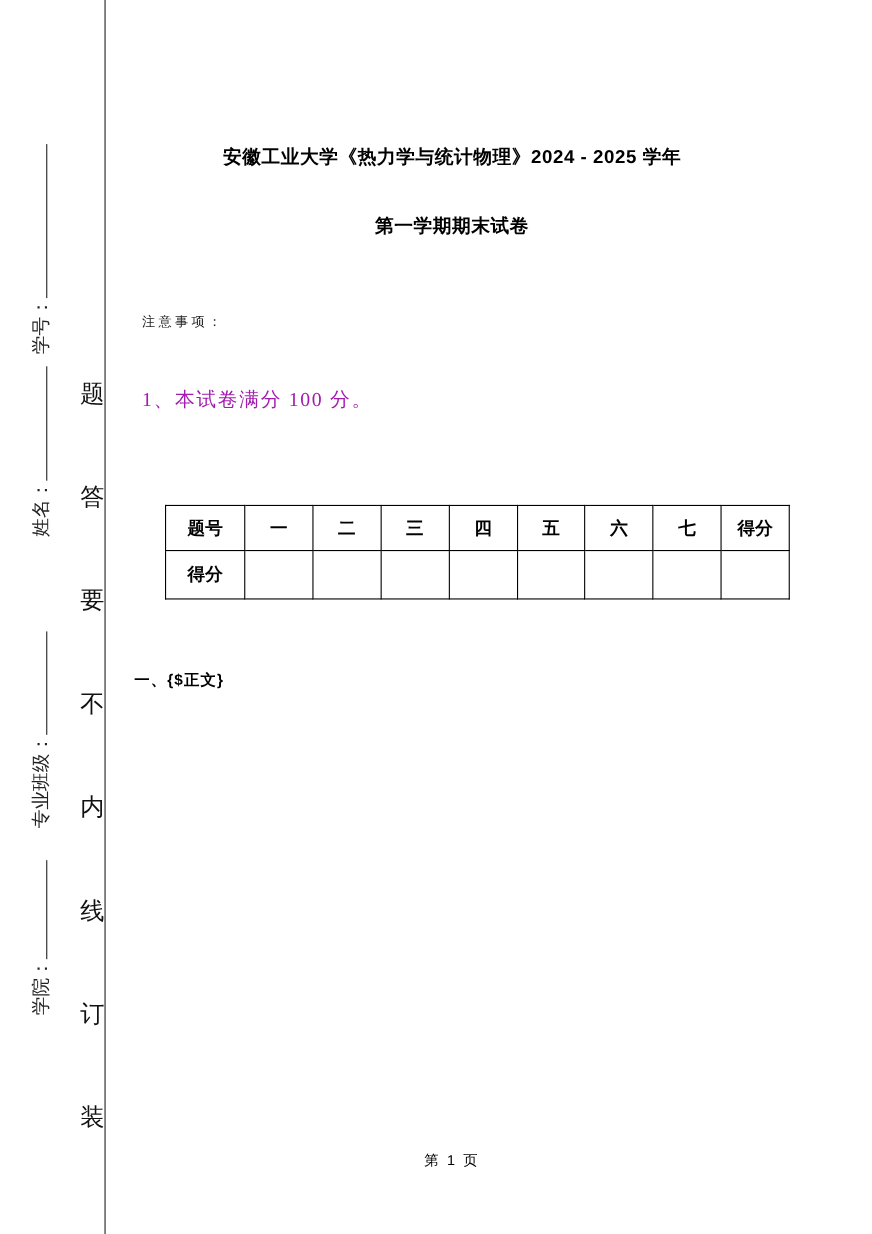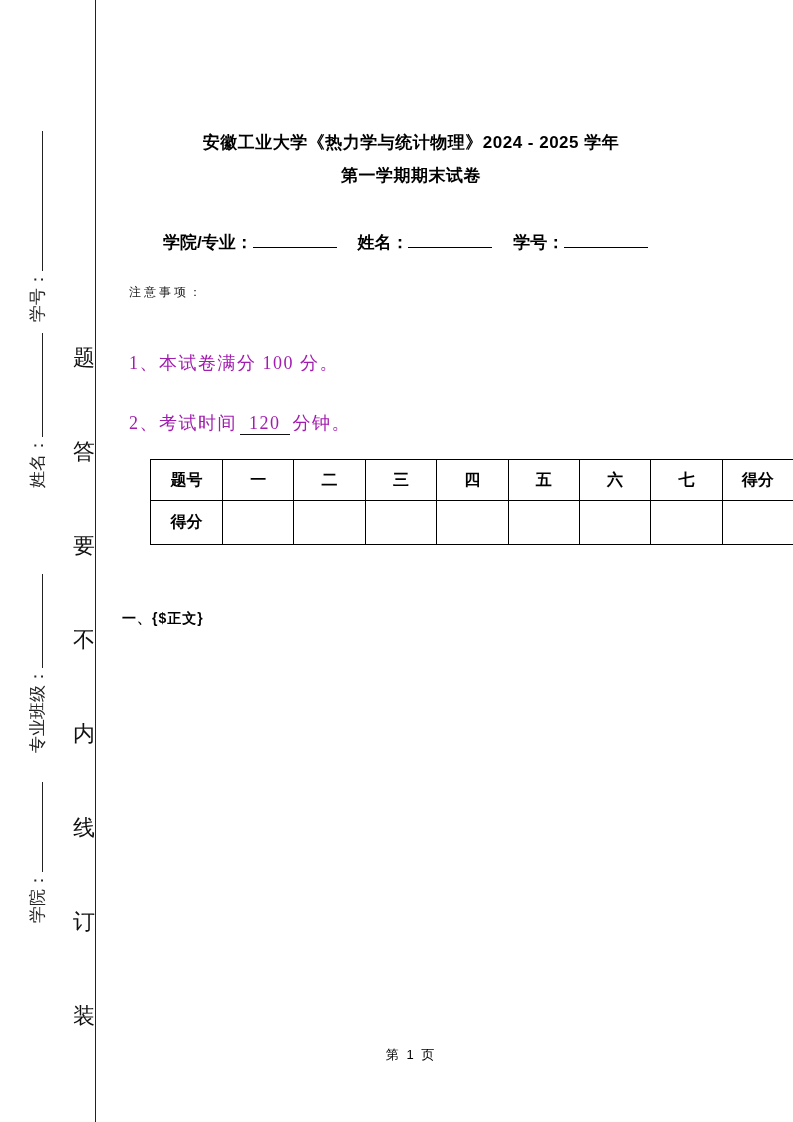--- a/index.html
+++ b/index.html
@@ -31,41 +31,41 @@
     display:flex; flex-direction:column; gap:72px;
     font-family:"Liberation Sans", sans-serif; font-size:22px; line-height:1; color:#111;
   }
 
   .title {
     position:absolute; left:105px; width:612px; text-align:center;
     font-family:"Liberation Sans", sans-serif; font-weight:bold;
     font-size:17px; color:#000; letter-spacing:0.5px;
   }
   .t1 { top:131px; }
-  .t2 { top:164px; }
+  .t2 { top:194px; }
 
   .formline {
     position:absolute; left:163px; top:231px; white-space:nowrap;
     font-family:"Liberation Sans", sans-serif; font-weight:bold; font-size:17px; color:#000;
   }
   .flabel { margin-left:16px; }
   .flabel.first { margin-left:0; }
   .fblank { display:inline-block; width:84px; height:15px; border-bottom:1.6px solid #000; }
 
   .notes-heading {
     position:absolute; left:129px; top:284px;
     font-size:12px; letter-spacing:3px; color:#222;
   }
   .note { position:absolute; left:129px; font-size:18px; letter-spacing:1.5px; color:#a21caf; }
   .n1 { top:351px; }
   .n2 { top:411px; }
   .uval { display:inline-block; padding:0 9px; margin:0 3px; border-bottom:1.3px solid #111; }
 
   table.score {
-    position:absolute; left:150px; top:459px; width:644px;
+    position:absolute; left:150px; top:459px; width:568px;
     border-collapse:collapse; table-layout:fixed;
     font-family:Liberation Serif, serif;
   }
   .score th, .score td {
     border:1.5px solid #000; text-align:center; vertical-align:middle;
     font-size:16px; color:#000; padding:0;
   }
   .score .hrow th { height:41px; }
   .score .drow th, .score .drow td { height:44px; }
 
@@ -107,31 +107,23 @@
     <span>不</span>
     <span>内</span>
     <span>线</span>
     <span>订</span>
     <span>装</span>
   </div>
 
   <div class="title t1">安徽工业大学《热力学与统计物理》2024 - 2025 学年</div>
   <div class="title t2">第一学期期末试卷</div>
 
-  <div class="formline">
-    <span class="flabel first">学院/专业：</span><span class="fblank"></span>
-    <span class="flabel">姓名：</span><span class="fblank"></span>
-    <span class="flabel">学号：</span><span class="fblank"></span>
-  </div>
 
   <div class="notes-heading">注意事项：</div>
   <div class="note n1">1、本试卷满分 100 分。</div>
-  <div class="note n2">
-    <span>2、考试时间</span><span class="uval">120</span><span>分钟。</span>
-  </div>
 
   <table class="score">
     <colgroup>
       <col style="width:72px">
       <col>
         <col>
         <col>
         <col>
         <col>
         <col>

